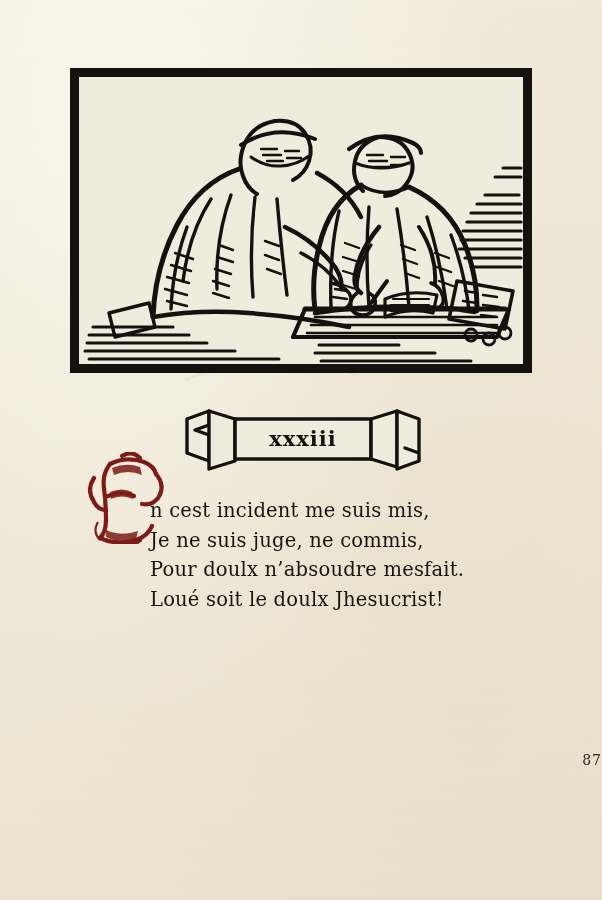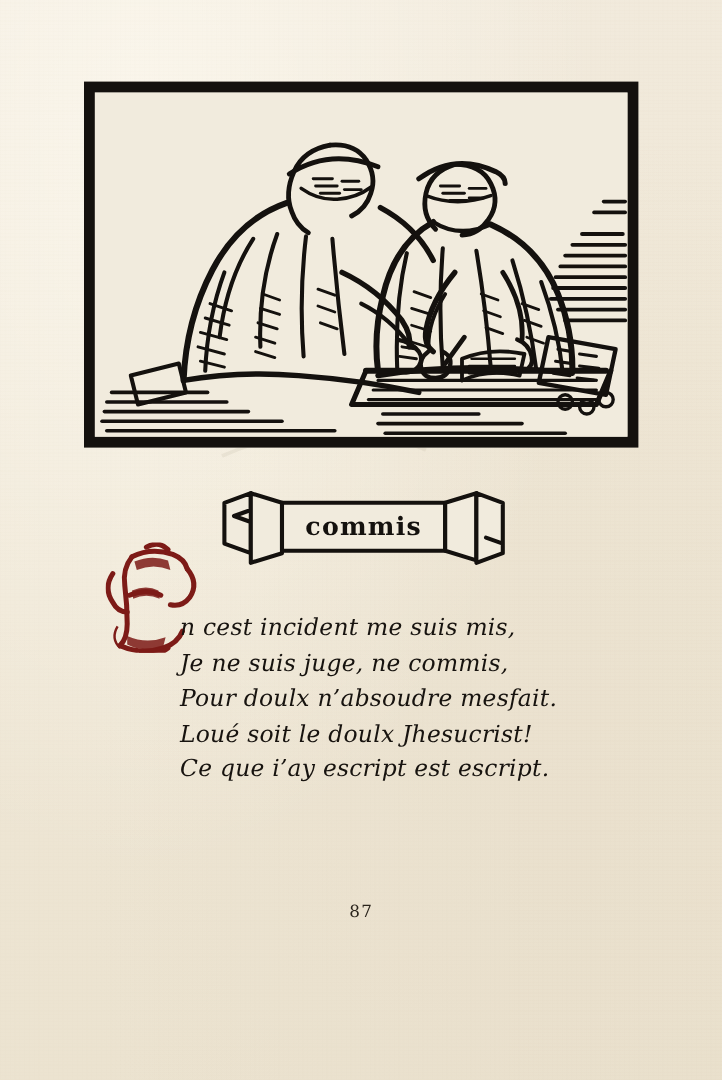--- a/index.html
+++ b/index.html
@@ -73,23 +73,22 @@
     font-family: "DejaVu Serif", serif;
     font-weight: bold;
     font-size: 21px;
     letter-spacing: 1px;
     color: #14110e;
   }
 
   .poem {
     position: absolute;
     left: 150px;
-    top: 508px;
+    top: 496px;
     width: 400px;
-    font-style: italic;
   }
   .poem .line {
     font-family: "DejaVu Serif", serif;
     font-size: 19.5px;
     line-height: 29.5px;
     color: #17130f;
     letter-spacing: 0.2px;
     white-space: pre;
   }
   .dropcap {
@@ -99,21 +98,21 @@
     width: 82px;
     height: 92px;
   }
   .dropcap svg { display: block; }
 
   .folio {
     position: absolute;
     left: 0;
     top: 752px;
     width: 602px;
-    text-align: center;
+    text-align: right;
     font-family: "DejaVu Serif", serif;
     font-size: 14px;
     color: #2a241c;
     letter-spacing: 1px;
   }
 </style>
 </head>
 <body>
 
 <div class="page">
@@ -310,21 +309,21 @@
         <path d="M52 14 h136 v40 h-136 z"></path>
 
         <path d="M188 14 l26 -8 l0 56 l-26 -8 z"></path>
         <path d="M214 6 l22 8 l0 34 l-14 -5 l14 5 l0 8 l-22 8 z"></path>
       </g>
       <g stroke="#14110e" stroke-width="2.6" fill="none">
         <path d="M52 14 v40"></path>
           <path d="M188 14 v40"></path>
       </g>
     </svg>
-    <div class="banner-label">commis</div>
+    <div class="banner-label">xxxiii</div>
   </div>
 
   <div class="dropcap">
     <svg viewBox="0 0 82 92" width="82" height="92" aria-hidden="true">
       <g fill="none" stroke="#7d1b17" stroke-width="4.2" stroke-linejoin="round" stroke-linecap="round">
 
         <path d="M22 12 q16 -8 34 -2 q10 4 12 12"></path>
         <path d="M22 12 q-8 10 -6 24 q2 16 2 32 q0 12 -6 18"></path>
         <path d="M12 86 q18 8 36 2 q12 -4 16 -14"></path>
         <path d="M20 44 q14 -6 26 0"></path>
@@ -344,17 +343,16 @@
         <path d="M10 70 q-6 10 2 18"></path>
       </g>
     </svg>
   </div>
 
   <div class="poem">
     <div class="line">n cest incident me suis mis,</div>
     <div class="line">Je ne suis juge, ne commis,</div>
     <div class="line">Pour doulx n’absoudre mesfait.</div>
     <div class="line">Loué soit le doulx Jhesucrist!</div>
-    <div class="line">Ce que i’ay escript est escript.</div>
   </div>
 
   <div class="folio">87</div>
 </div>
 
 </body></html>

